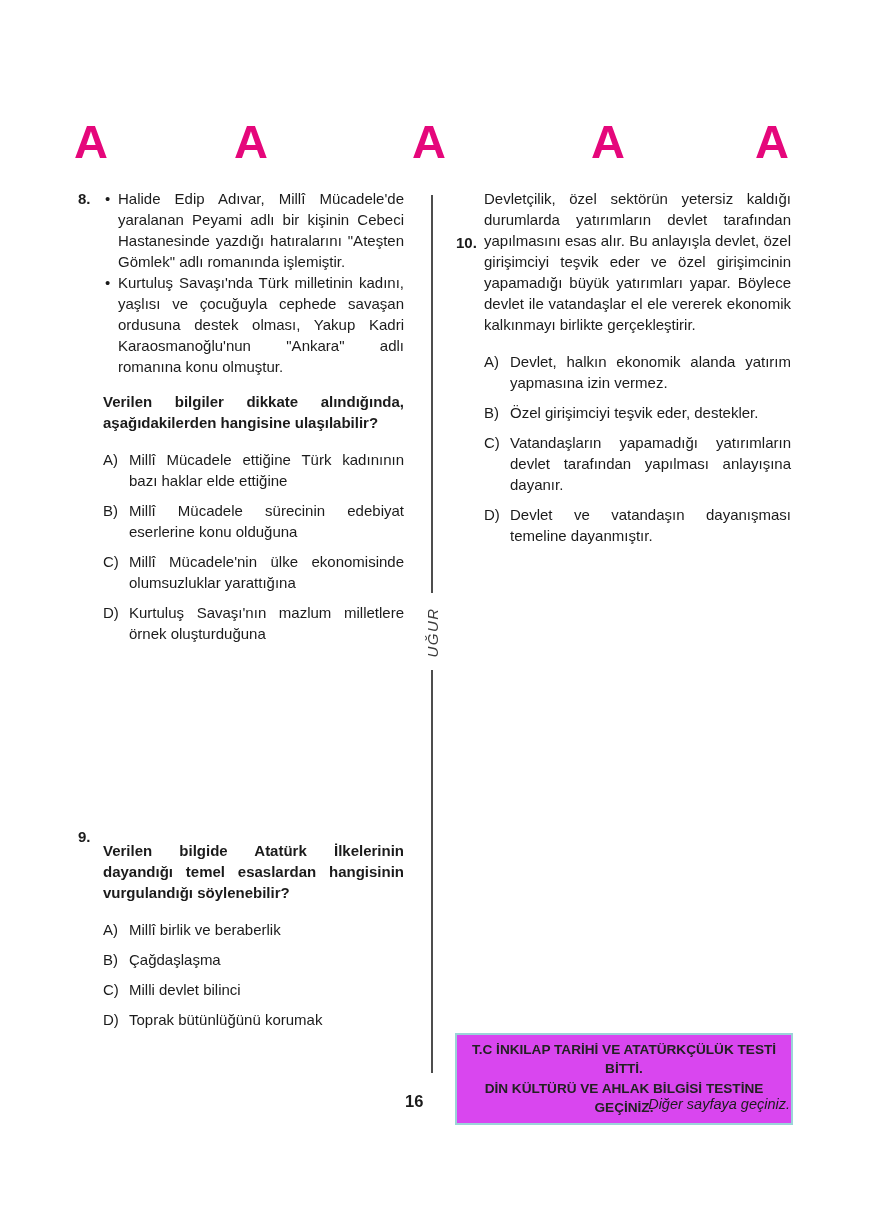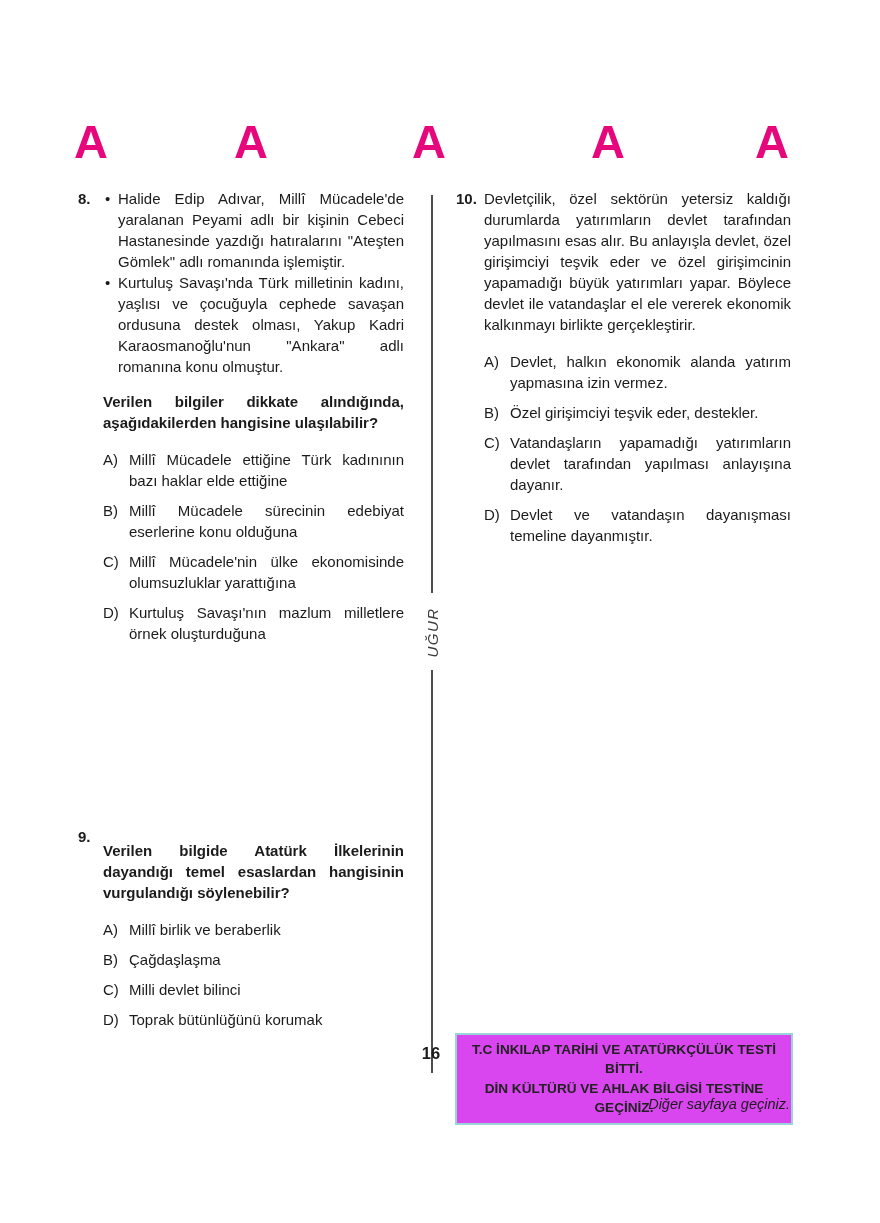--- a/index.html
+++ b/index.html
@@ -39,21 +39,21 @@
   .col-left-q8  { left: 78px;  top: 188px; width: 326px; }
   .col-left-q9  { left: 78px;  top: 826px; width: 326px; }
   .col-right-q10{ left: 456px; top: 188px; width: 335px; }
 
   .question { display: flex; }
   .qnum {
     font-weight: bold;
     flex: none;
     width: 25px;
   }
-  .qnum-wide { width: 28px; }
+  .qnum-wide { width: 28px; margin-top: 44px; }
   .qbody { flex: 1; min-width: 0; }
 
   .bullet-item { display: flex; }
   .bullet-item .dot { flex: none; width: 15px; padding-left: 2px; }
   .bullet-item .btext { flex: 1; text-align: justify; }
 
   .paragraph { text-align: justify; }
 
   .stem {
     font-weight: bold;
@@ -110,23 +110,23 @@
     font-weight: bold;
     font-size: 13.6px;
     line-height: 1.42;
     color: #222222;
   }
 
   
   .page-number {
     position: absolute;
     left: 405px;
-    top: 1044px;
+    top: 1092px;
     width: 52px;
-    text-align: center;
+    text-align: left;
     font-size: 16.5px;
     font-weight: bold;
   }
   .footer-note {
     position: absolute;
     right: 90px;
     top: 1096px;
     font-size: 14.5px;
     font-weight: normal;
     font-style: italic;

